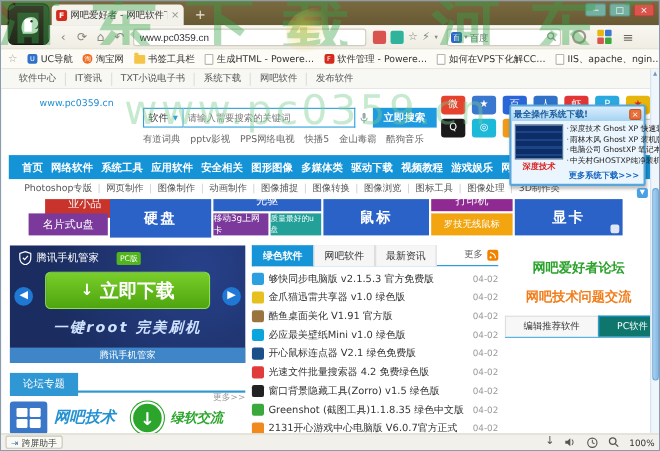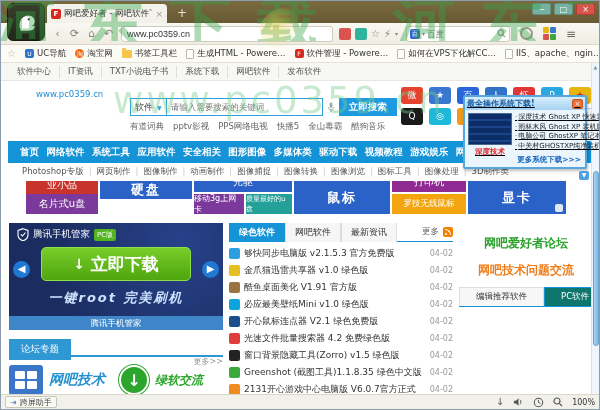--- a/index.html
+++ b/index.html
@@ -122,21 +122,21 @@
                background:rgba(255,255,255,.85); border-radius:2px; }
 
   
   .content { position:absolute; top:222px; left:0; right:0; bottom:15px; overflow:hidden; }
 
   
   .carousel { position:absolute; left:8px; top:0; width:214px; height:107px;
               background:radial-gradient(circle at 80% 20%, #27418a, #1b2d60 70%); overflow:hidden; }
   .car-head { display:flex; align-items:center; gap:4px; padding:5px 0 0 8px; }
   .car-brand { color:#fff; font-size:9.5px; }
-  .badge-pc { background:#52b41e; color:#fff; font-size:7px; padding:1px 3px; border-radius:2px; }
+  .badge-pc { background:#52b41e; color:#fff; font-size:7px; padding:1px 3px; border-radius:2px;margin-left:12px; }
   .dl-btn { position:absolute; left:32px; top:24px; width:150px; height:34px;
             background:linear-gradient(#79ce2a,#4ea50e); border:1px solid #8ee04a; border-radius:5px;
             color:#fff; font-size:17px; font-weight:bold; display:flex; align-items:center;
             justify-content:center; gap:6px; cursor:pointer; }
   .dl-arrow { font-size:14px; }
   .car-nav { position:absolute; top:38px; width:17px; height:17px; background:#1f78d4; color:#fff;
              border-radius:50%; font-size:10px; line-height:16px; text-align:center; cursor:pointer; }
   .car-prev { left:4px; } .car-next { right:4px; }
   .car-slogan { position:absolute; left:0; right:0; top:66px; text-align:center; color:#cfe3ff;
                 font-size:13px; font-weight:bold; font-style:italic; letter-spacing:2px; }
@@ -194,21 +194,21 @@
   .rad { height:66px; text-align:center; padding-top:12px; cursor:pointer; }
   .rad-l1 { color:#2aa12a; font-size:12px; font-weight:bold; margin-bottom:10px; }
   .rad-l2 { color:#f07d1a; font-size:12px; font-weight:bold; }
   .rtabs { display:flex; align-items:flex-end; height:18px; border-bottom:1px solid #1595d8; }
   .rtab { font-size:8.5px; padding:3px 16px; color:#333; border:1px solid #ddd; border-bottom:none;
           background:#f7f7f7; cursor:pointer; white-space:nowrap; }
   .rtab.active { background:#0f766e; color:#fff; font-weight:normal; border-color:#1595d8; }
 
   .popup { position:absolute; left:462px; top:94px; width:124px; height:74px; z-index:20;
            border:2px solid #58a7dc; background:#eaf5fe; border-radius:2px;
-           box-shadow:1px 2px 3px rgba(0,0,0,.25);text-decoration:underline; }
+           box-shadow:1px 2px 3px rgba(0,0,0,.25); }
   .popup-title { height:13px; background:linear-gradient(#d8edfc,#a6d3f2); display:flex;
                  align-items:center; padding:0 2px; }
   .popup-title b { font-size:8px; color:#1c5d9e; flex:1; }
   .popup-x { width:11px; height:10px; background:#e8703a; border:1px solid #c75522; color:#fff;
              font-size:7px; line-height:9px; text-align:center; border-radius:2px; cursor:pointer; }
   .popup-body { display:flex; padding:3px 2px 0 3px; gap:3px; }
   .thumb-wrap { width:44px; flex:none; text-align:center; }
   .thumb { width:44px; height:32px; border:1px solid #4a6a92;
            background:repeating-linear-gradient(#0c2d66 0 5px,#1c4488 5px 7px); }
   .thumb-cap { font-size:7.5px; color:#d22; font-weight:bold; margin-top:2px; }
@@ -415,27 +415,27 @@
     <a>动画制作</a>
     <a>图像捕捉</a>
     <a>图像转换</a>
     <a>图像浏览</a>
     <a>图标工具</a>
     <a>图像处理</a>
     <a>3D制作类</a>
   </div>
 
   <div class="tiles">
-    <div class="tile t-red cut" style="left:25px;top:0;width:72px;height:17px">
+    <div class="tile t-red cut" style="left:40px;top:0;width:72px;height:17px">
         <span>业小品</span>
       </div>
     <div class="tile t-purple" style="left:25px;top:13px;width:72px;height:20px;font-size:10px">
         <span>名片式u盘</span>
       </div>
-    <div class="tile t-blue big" style="left:99px;top:0;width:92px;height:18px">
+    <div class="tile t-blue big" style="left:99px;top:0;width:92px;height:35px">
         <span>硬盘</span>
       </div>
     <div class="tile t-blue cut" style="left:193px;top:0;width:98px;height:11px">
         <span>光驱</span>
       </div>
     <div class="tile t-purple" style="left:193px;top:13px;width:50px;height:20px;font-size:8px">
         <span>移动3g上网卡</span>
       </div>
     <div class="tile t-teal" style="left:245px;top:13px;width:46px;height:20px;font-size:7px">
         <span>质量最好的u盘</span>

